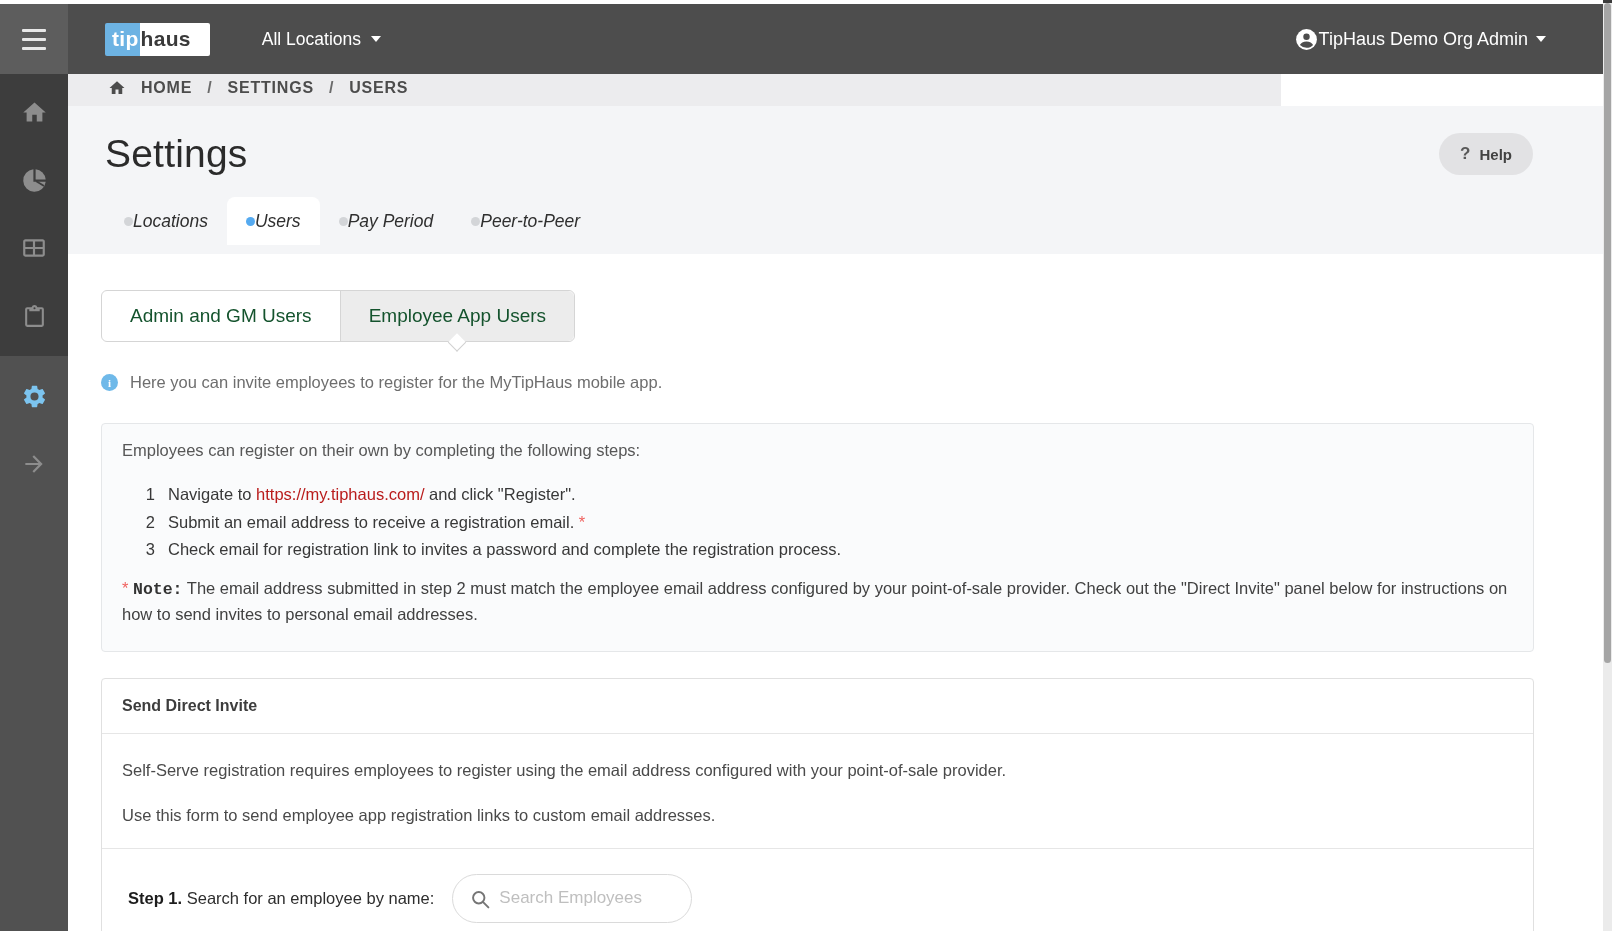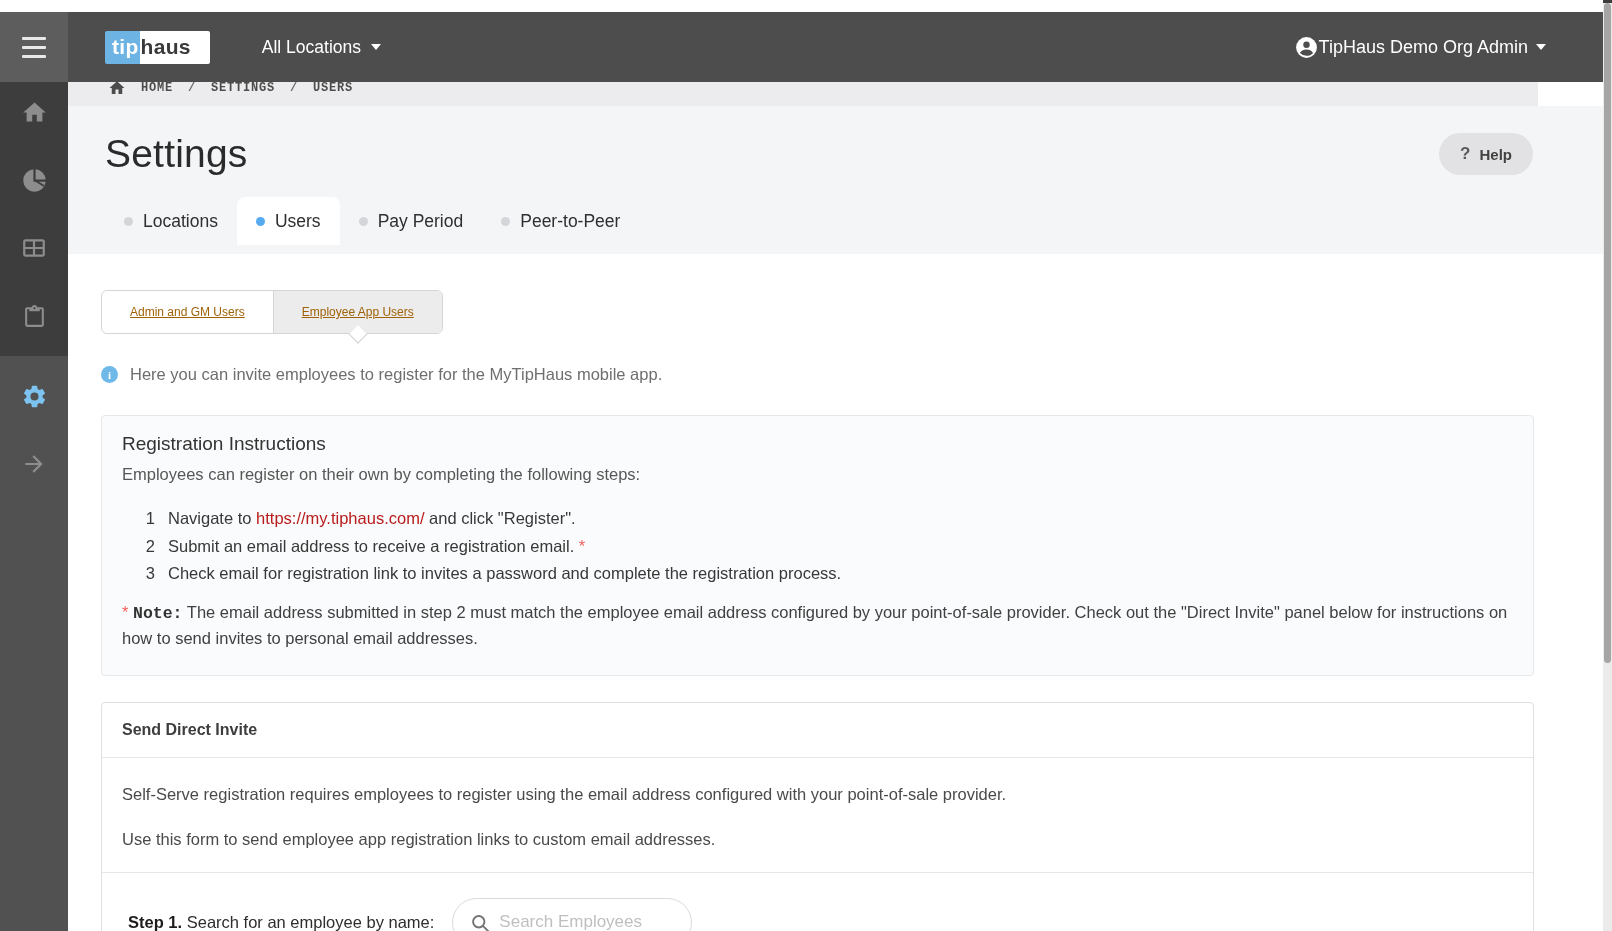--- a/index.html
+++ b/index.html
@@ -1,21 +1,21 @@
 <!DOCTYPE html>
 <html><head>
 <meta charset="utf-8">
 <style>
   * { margin:0; padding:0; box-sizing:border-box; }
   html,body { width:1612px; height:931px; overflow:hidden; background:#fff;
     font-family:"Liberation Sans","DejaVu Sans",sans-serif; }
   .screen { position:relative; width:1612px; height:931px; overflow:hidden; background:#fff; }
 
   
-  .topbar { position:absolute; left:0; top:12px; width:1603px; height:70px; background:#4d4d4d;
+  .topbar { position:absolute; left:0; top:4px; width:1603px; height:70px; background:#4d4d4d;
     display:flex; align-items:center; z-index:5; }
   .menu-btn { width:68px; height:70px; background:#5d5d5d; display:flex; flex-direction:column;
     justify-content:center; align-items:center; gap:6px; cursor:pointer; flex:0 0 68px; }
   .menu-btn .bar { width:24px; height:3px; background:#e8e8e8; border-radius:1px; }
   .logo { margin-left:37px; font-size:21px; font-weight:bold; letter-spacing:.3px; display:flex; cursor:pointer; }
   .logo .tip { background:#6db3e3; color:#fff; padding:4px 1px 5px 7px; border-radius:2px 0 0 2px; }
   .logo .haus { background:#fff; color:#3a3a3a; padding:4px 19px 5px 1px; border-radius:0 2px 2px 0; }
   .loc-select { margin-left:52px; display:flex; align-items:center; gap:10px; color:#fff;
     font-size:17.5px; cursor:pointer; }
   .caret-down { width:0; height:0; border-left:5.5px solid transparent; border-right:5.5px solid transparent;
@@ -25,49 +25,49 @@
   .topbar-right .caret-down { margin-left:8px; }
 
   
   .sidebar { position:absolute; left:0; top:70px; width:68px; height:861px; background:#515151; z-index:4; }
   .sidebar-group { background:#3d3d3d; }
   .side-item { height:68px; display:flex; align-items:center; justify-content:center; cursor:pointer; }
   .sidebar-group { padding:8px 0 6px; }
   .side-item svg { display:block; }
 
   
-  .breadcrumb { position:absolute; left:68px; top:70px; width:1470px; height:36px; background:#ececee;
+  .breadcrumb { position:absolute; left:68px; top:70px; width:1213px; height:36px; background:#ececee;
     display:flex; align-items:center; padding-left:40px; gap:15px; color:#4c4c4c;
-    font-size:12px; font-weight:bold; letter-spacing:.8px;font-family:Liberation Mono, monospace; }
+    font-size:16px; font-weight:bold; letter-spacing:.8px; }
   .breadcrumb .crumb { cursor:pointer; }
   .breadcrumb .sep { color:#6b6b6b; font-weight:bold; }
   .breadcrumb svg { margin-right:0px; }
 
   
   .main { position:absolute; left:68px; top:106px; width:1535px; height:825px; background:#f4f5f7; }
   .page-title { font-size:39px; font-weight:300; color:#2b2b2b; margin:26px 0 0 37px; letter-spacing:.2px; }
   .help-btn { position:absolute; top:27px; right:70px; display:flex; align-items:center; gap:9px;
     background:#e2e2e4; border:none; border-radius:21px; padding:11px 21px; cursor:pointer;
     font-family:inherit; font-size:15px; font-weight:bold; color:#424242; }
   .help-q { font-size:17px; font-weight:bold; color:#595959; }
 
   .tabs { display:flex; align-items:stretch; margin:21px 0 0 37px; height:48px; }
-  .tab { display:flex; align-items:center; gap:10px; padding:0 19px; font-size:17.5px; color:#2f2f2f;
-    cursor:pointer; }
+  .tab { display:flex; align-items:center; padding:0 19px; font-size:17.5px; color:#2f2f2f;
+    cursor:pointer;font-style:italic; }
   .tab .dot { width:9px; height:9px; border-radius:50%; background:#d3d5d8; }
   .tab.active { background:#fff; border-radius:8px 8px 0 0; }
   .tab.active .dot { background:#55aaf0; }
 
   .sheet { position:absolute; left:0; top:148px; width:1535px; height:677px; background:#fff;
     padding:36px 69px 0 33px; overflow:hidden; }
 
   
   .subtabs { display:inline-flex; border:1px solid #d5d5d5; border-radius:6px; background:#fff; position:relative; }
-  .subtab { padding:14px 28px; font-size:12px; font-weight:500; color:#a16207; cursor:pointer;
-    border-radius:6px 0 0 6px; position:relative;text-decoration:underline; }
+  .subtab { padding:14px 28px; font-size:19px; font-weight:500; color:#14532d; cursor:pointer;
+    border-radius:6px 0 0 6px; position:relative; }
   .subtab.active { background:#ececec; border-left:1px solid #d5d5d5; border-radius:0 6px 6px 0; }
   .subtab-pointer { position:absolute; left:50%; bottom:-8px; width:13px; height:13px; background:#fff;
     border-right:1px solid #d0d0d0; border-bottom:1px solid #d0d0d0;
     transform:translateX(-50%) rotate(45deg); }
 
   .info-row { display:flex; align-items:center; gap:12px; margin-top:31px; color:#6e6e6e; font-size:16.5px; }
   .info-icon { width:17px; height:17px; border-radius:50%; background:#6fb9e9; color:#fff; flex:0 0 17px;
     display:flex; align-items:center; justify-content:center; font-size:11px; font-weight:bold;
     font-family:"Liberation Serif",serif; }
 
@@ -219,21 +219,20 @@
           <span class="subtab-pointer"></span>
         </div>
       </div>
 
       <div class="info-row">
         <span class="info-icon">i</span>
         <span>Here you can invite employees to register for the MyTipHaus mobile app.</span>
       </div>
 
       <section class="card1">
-        <h2>Registration Instructions</h2>
         <p class="intro">Employees can register on their own by completing the following steps:</p>
         <ol class="steps">
           <li>
             <span class="num">1</span>
             <span><span>Navigate to </span><a>https://my.tiphaus.com/</a><span> and click "Register".</span></span>
           </li>
           <li>
             <span class="num">2</span>
             <span><span>Submit an email address to receive a registration email. </span><span class="req">*</span></span>
           </li>

